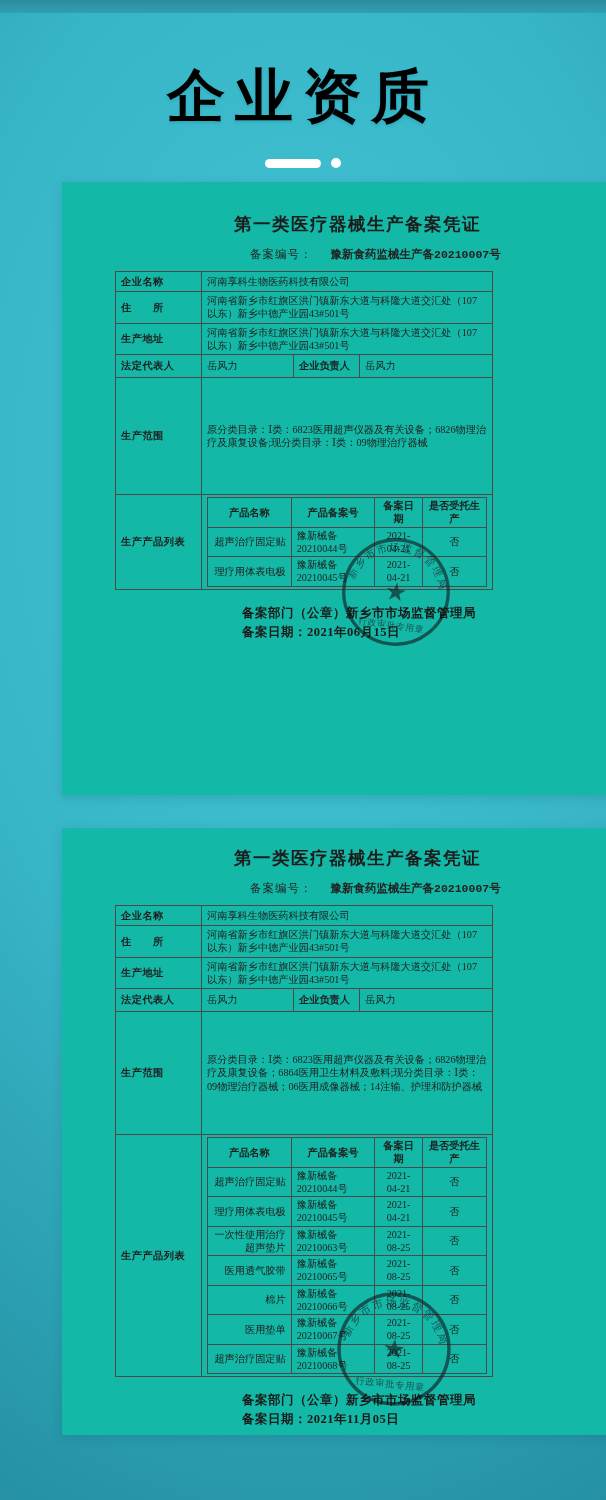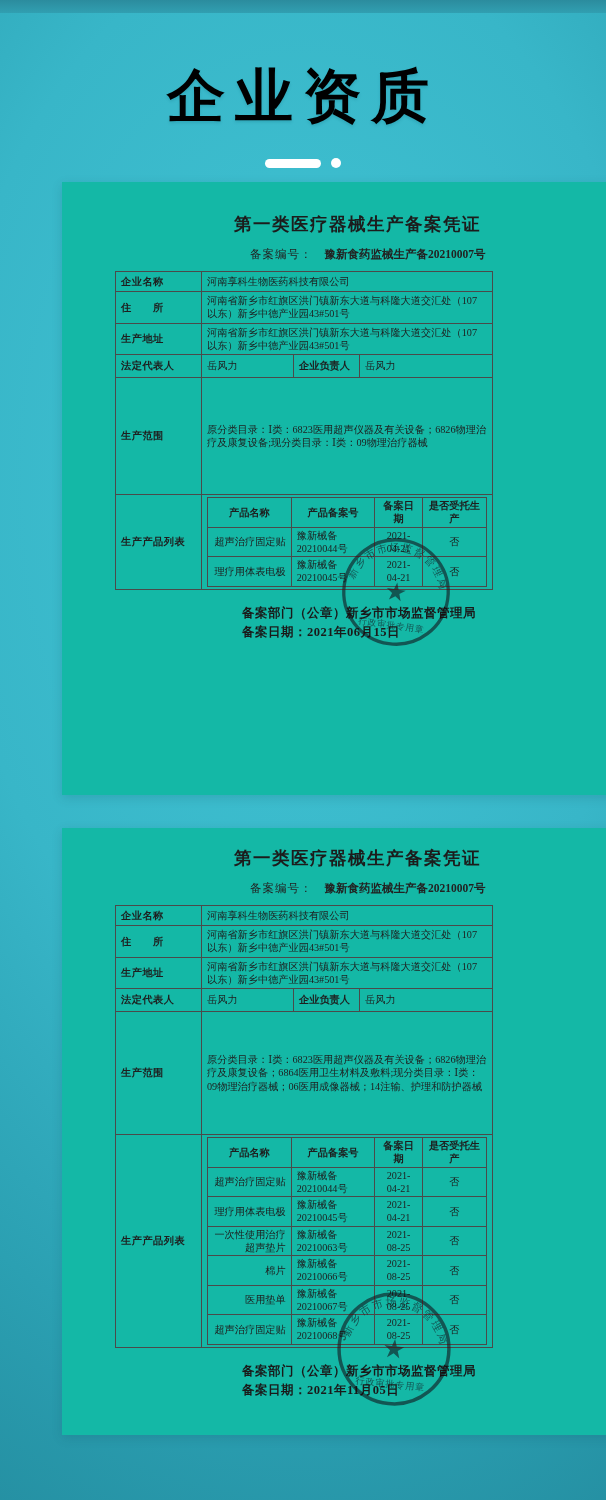--- a/index.html
+++ b/index.html
@@ -25,21 +25,21 @@
   
   .doc { position:absolute; left:62px; width:591px; background:#14b8a6; color:#222;
          box-shadow:0 3px 10px rgba(0,60,70,.15); }
   .doc1 { top:182px; height:613px; }
   .doc2 { top:828px; height:607px; }
   .doc h2 { text-align:center; font-size:17.5px; font-weight:bold; letter-spacing:1.5px; color:#1c1c1c; }
   .doc1 h2 { padding-top:30px; }
   .doc2 h2 { padding-top:18px; }
   .recno { margin-top:11px; margin-left:188px; font-size:11.5px; }
   .recno .lblb { font-weight:normal; letter-spacing:1px; }
-  .recno .val { font-weight:bold; margin-left:12px; }
+  .recno .val { font-weight:bold; margin-left:18px;font-family:Liberation Mono, monospace; }
   table.main { margin:9px auto 0 53px; width:378px; border-collapse:collapse;
     font-size:10.2px; line-height:1.3; color:#1e1e1e; }
   table.main td { border:1px solid #4a4a4a; padding:2px 5px; vertical-align:middle; }
   td.lbl { width:86px; font-weight:bold; letter-spacing:.5px; padding-left:6px; }
   td.v1 { width:92px; } td.lbl2 { width:66px; font-weight:bold; }
   tr.r-company td { height:20px; }
   tr.r-res td, tr.r-addr td { height:27px; }
   tr.r-legal td { height:23px; }
   td.scope { vertical-align:top; padding-top:3px; }
   .doc1 td.scope { height:117px; } .doc2 td.scope { height:123px; }
@@ -197,20 +197,26 @@
             <td class="c-date">2021-04-21</td>
             <td class="c-ent">否</td>
           </tr>
           <tr class="pr">
             <td class="c-name">一次性使用治疗超声垫片</td>
             <td class="c-no">豫新械备20210063号</td>
             <td class="c-date">2021-08-25</td>
             <td class="c-ent">否</td>
           </tr>
           <tr class="pr">
+            <td class="c-name">医用透气胶带</td>
+            <td class="c-no">豫新械备20210065号</td>
+            <td class="c-date">2021-08-25</td>
+            <td class="c-ent">否</td>
+          </tr>
+          <tr class="pr">
             <td class="c-name">棉片</td>
             <td class="c-no">豫新械备20210066号</td>
             <td class="c-date">2021-08-25</td>
             <td class="c-ent">否</td>
           </tr>
           <tr class="pr">
             <td class="c-name">医用垫单</td>
             <td class="c-no">豫新械备20210067号</td>
             <td class="c-date">2021-08-25</td>
             <td class="c-ent">否</td>

